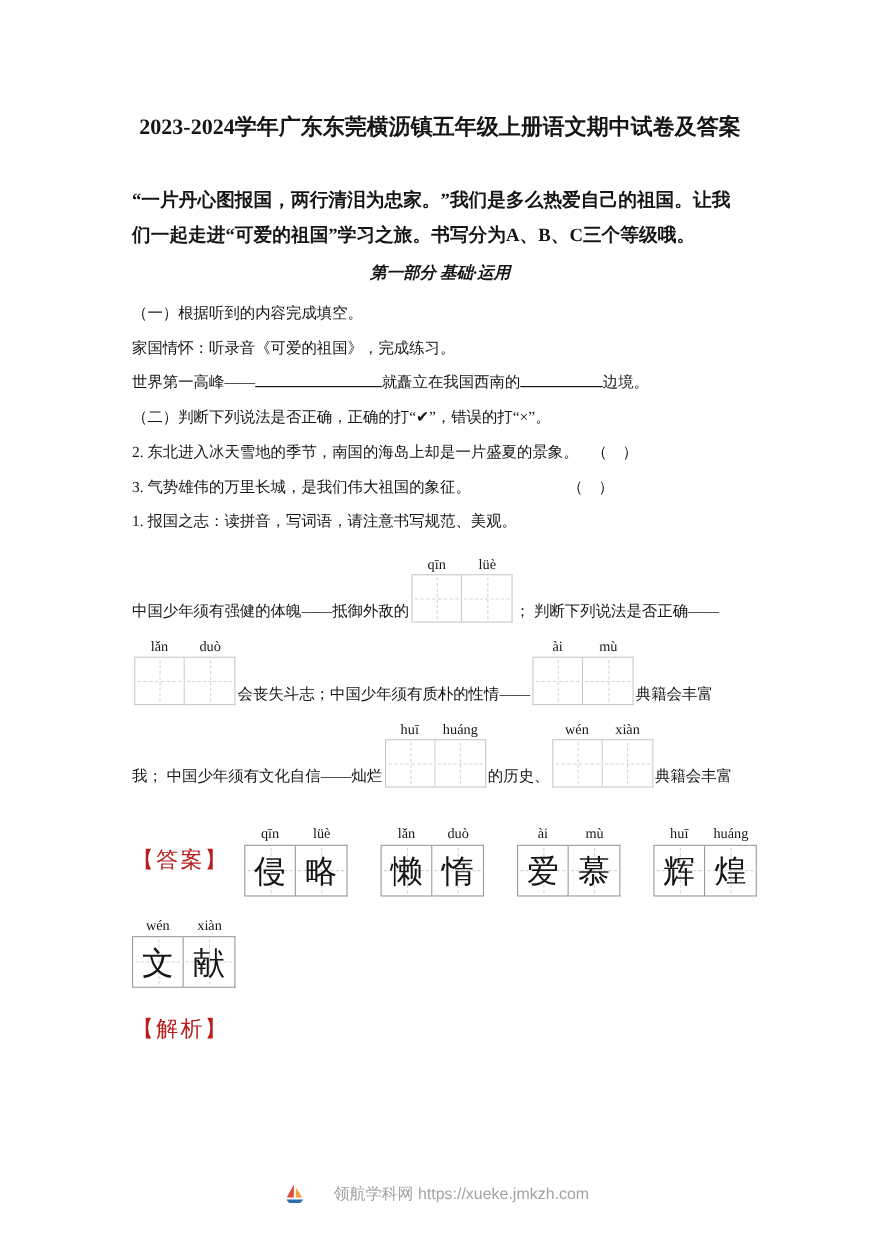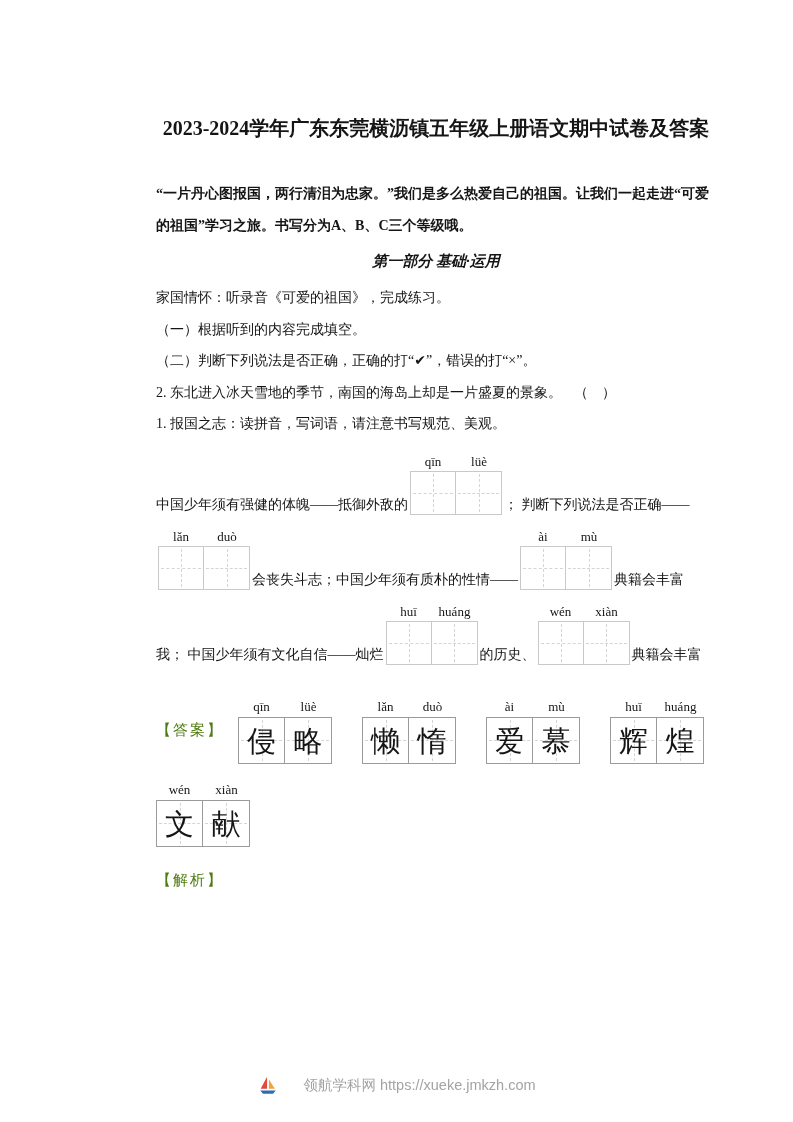--- a/index.html
+++ b/index.html
@@ -3,44 +3,44 @@
 <meta charset="utf-8">
 <style>
   * { box-sizing: border-box; }
   html, body { margin: 0; padding: 0; }
   body {
     width: 793px; height: 1122px; background: #ffffff;
     font-family: "Liberation Serif", "DejaVu Serif", serif;
     color: #151515;
   }
   .page { position: relative; width: 793px; height: 1122px; overflow: hidden; background:#fff; }
-  .content { position: absolute; left: 120px; top: 108px; width: 560px; margin-left: 36px; }
+  .content { position: absolute; left: 120px; top: 96px; width: 560px; }
 
   .title { font-size: 20px; font-weight: 700; text-align: center; line-height: 40px; margin: 0 0 30px; }
-  .intro { font-size: 14px; font-weight: 700; line-height: 32px; margin: 0 0 4px; }
+  .intro { font-size: 17px; font-weight: 700; line-height: 32px; margin: 0 0 4px; }
   .sec-head { font-size: 15px; font-weight: 700; text-align: center; margin: 4px 0 6px; line-height: 30px; font-style: italic; }
 
   .pline { font-size: 14px; line-height: 31.5px; margin: 0; }
   .blank { display: inline-block; border-bottom: 1px solid #000; height: 14px; vertical-align: baseline; }
   .b1 { width: 115px; } .b2 { width: 75px; }
   .jp1 { margin-left: 145px; } .jp2 { margin-left: 12px; } .jp3 { margin-left: 88px; }
 
   .qline { font-size: 14px; margin: 12px 0 0; white-space: nowrap; }
   .pybox { display: inline-block; vertical-align: -6px; margin: 0 2px; }
   .pyrow { display: flex; }
   .py { width: 46px; text-align: center; font-size: 13px; line-height: 19px; }
   .cells { display: flex; }
   .cell { width: 46px; height: 44px; border: 1px solid #c9c9c9; position: relative; background: #fff; }
   .cell + .cell { border-left: none; }
   .cell::before { content:""; position:absolute; left:50%; top:2px; bottom:2px; border-left:1px dashed #d5d5d5; }
   .cell::after  { content:""; position:absolute; top:50%; left:2px; right:2px; border-top:1px dashed #d5d5d5; }
 
   .answer-section { margin-top: 32px; }
   .answer-row { display: flex; align-items: center; }
-  .tag { color: #4d7c0f; font-size: 15px; letter-spacing: 2px; white-space: nowrap; }
+  .tag { color: #b91c1c; font-size: 20px; letter-spacing: 2px; white-space: nowrap; }
   .agroups { display: flex; margin-left: 14px; gap: 30px; }
   .agroup .apy { width: 47px; text-align: center; font-size: 13px; line-height: 20px; display:inline-block; }
   .acell { width: 47px; height: 47px; border: 1px solid #9b9b9b; position: relative;
            text-align: center; line-height: 47px; font-size: 29px;
            font-family: "DejaVu Serif", "Liberation Serif", serif; }
   .acell + .acell { border-left: none; }
   .acell::before { content:""; position:absolute; left:50%; top:2px; bottom:2px; border-left:1px dashed #d5d5d5; }
   .acell::after  { content:""; position:absolute; top:50%; left:2px; right:2px; border-top:1px dashed #d5d5d5; }
   .ch { position: relative; z-index: 1; }
   .answer-row2 { margin-top: 16px; }
@@ -56,27 +56,29 @@
 
 <div class="page">
   <div class="content">
 
     <h1 class="title">2023-2024学年广东东莞横沥镇五年级上册语文期中试卷及答案</h1>
 
     <p class="intro">“一片丹心图报国，两行清泪为忠家。”我们是多么热爱自己的祖国。让我们一起走进“可爱的祖国”学习之旅。书写分为A、B、C三个等级哦。</p>
 
     <h2 class="sec-head">第一部分  基础·运用</h2>
 
+    <p class="pline">（一）根据听到的内容完成填空。</p>
     <p class="pline">家国情怀：听录音《可爱的祖国》，完成练习。</p>
-    <p class="pline">（一）根据听到的内容完成填空。</p>
 
+    <p class="pline"><span>世界第一高峰——</span><span class="blank b1"></span><span>就矗立在我国西南的</span><span class="blank b2"></span><span>边境。</span></p>
 
     <p class="pline">（二）判断下列说法是否正确，正确的打“✔”，错误的打“×”。</p>
 
     <p class="pline"><span>2. 东北进入冰天雪地的季节，南国的海岛上却是一片盛夏的景象。</span><span class="jp2">（　）</span></p>
+    <p class="pline"><span>3. 气势雄伟的万里长城，是我们伟大祖国的象征。</span><span class="jp3">（　）</span></p>
 
     <p class="pline">1. 报国之志：读拼音，写词语，请注意书写规范、美观。</p>
 
     <div class="qline"><span>中国少年须有强健的体魄——抵御外敌的</span><span class="pybox"><span class="pyrow">
             <span class="py">qīn</span>
             <span class="py">lüè</span>
           </span><span class="cells">
             <span class="cell"></span>
             <span class="cell"></span>
           </span></span><span>；  判断下列说法是否正确——</span></div>

